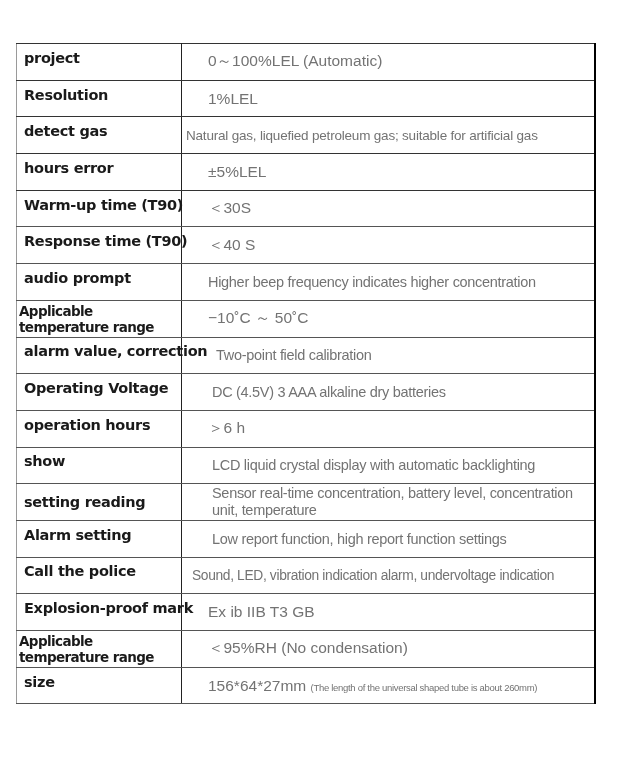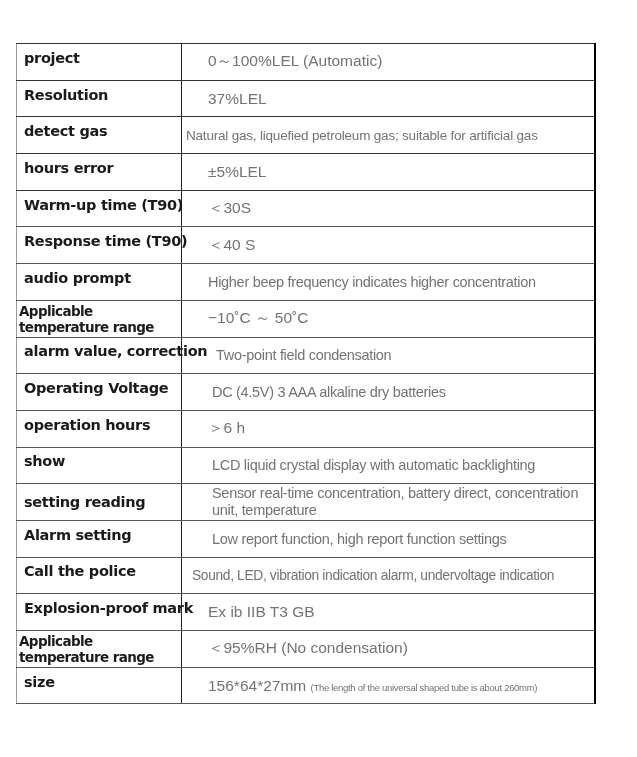--- a/index.html
+++ b/index.html
@@ -34,21 +34,21 @@
 <body>
 
 <table class="spec-table">
   <tbody>
     <tr>
       <td class="label"><span class="valign">project</span></td>
       <td class="value">0～100%LEL (Automatic)</td>
     </tr>
     <tr>
       <td class="label"><span class="valign">Resolution</span></td>
-      <td class="value">37%LEL</td>
+      <td class="value">1%LEL</td>
     </tr>
     <tr>
       <td class="label"><span class="valign">detect gas</span></td>
       <td class="value small">Natural gas, liquefied petroleum gas; suitable for artificial gas</td>
     </tr>
     <tr>
       <td class="label"><span class="valign">hours error</span></td>
       <td class="value">±5%LEL</td>
     </tr>
     <tr>
@@ -62,37 +62,37 @@
     <tr>
       <td class="label"><span class="valign">audio prompt</span></td>
       <td class="value med">Higher beep frequency indicates higher concentration</td>
     </tr>
     <tr>
       <td class="label tight">Applicable temperature range</td>
       <td class="value">−10˚C ～ 50˚C</td>
     </tr>
     <tr>
       <td class="label"><span class="valign">alarm value, correction</span></td>
-      <td class="value med" style="padding-left:34px">Two-point field condensation</td>
+      <td class="value med" style="padding-left:34px">Two-point field calibration</td>
     </tr>
     <tr>
       <td class="label"><span class="valign">Operating Voltage</span></td>
       <td class="value med" style="padding-left:30px">DC (4.5V) 3 AAA alkaline dry batteries</td>
     </tr>
     <tr>
       <td class="label"><span class="valign">operation hours</span></td>
       <td class="value">＞6  h</td>
     </tr>
     <tr>
       <td class="label"><span class="valign">show</span></td>
       <td class="value med" style="padding-left:30px">LCD liquid crystal display with automatic backlighting</td>
     </tr>
     <tr>
       <td class="label"><span>setting reading</span></td>
-      <td class="value two">Sensor real-time concentration, battery direct, concentration unit, temperature</td>
+      <td class="value two">Sensor real-time concentration, battery level, concentration unit, temperature</td>
     </tr>
     <tr>
       <td class="label"><span class="valign">Alarm setting</span></td>
       <td class="value med" style="padding-left:30px">Low report function, high report function settings</td>
     </tr>
     <tr>
       <td class="label"><span class="valign">Call the police</span></td>
       <td class="value wide">Sound, LED, vibration indication alarm, undervoltage indication</td>
     </tr>
     <tr>

